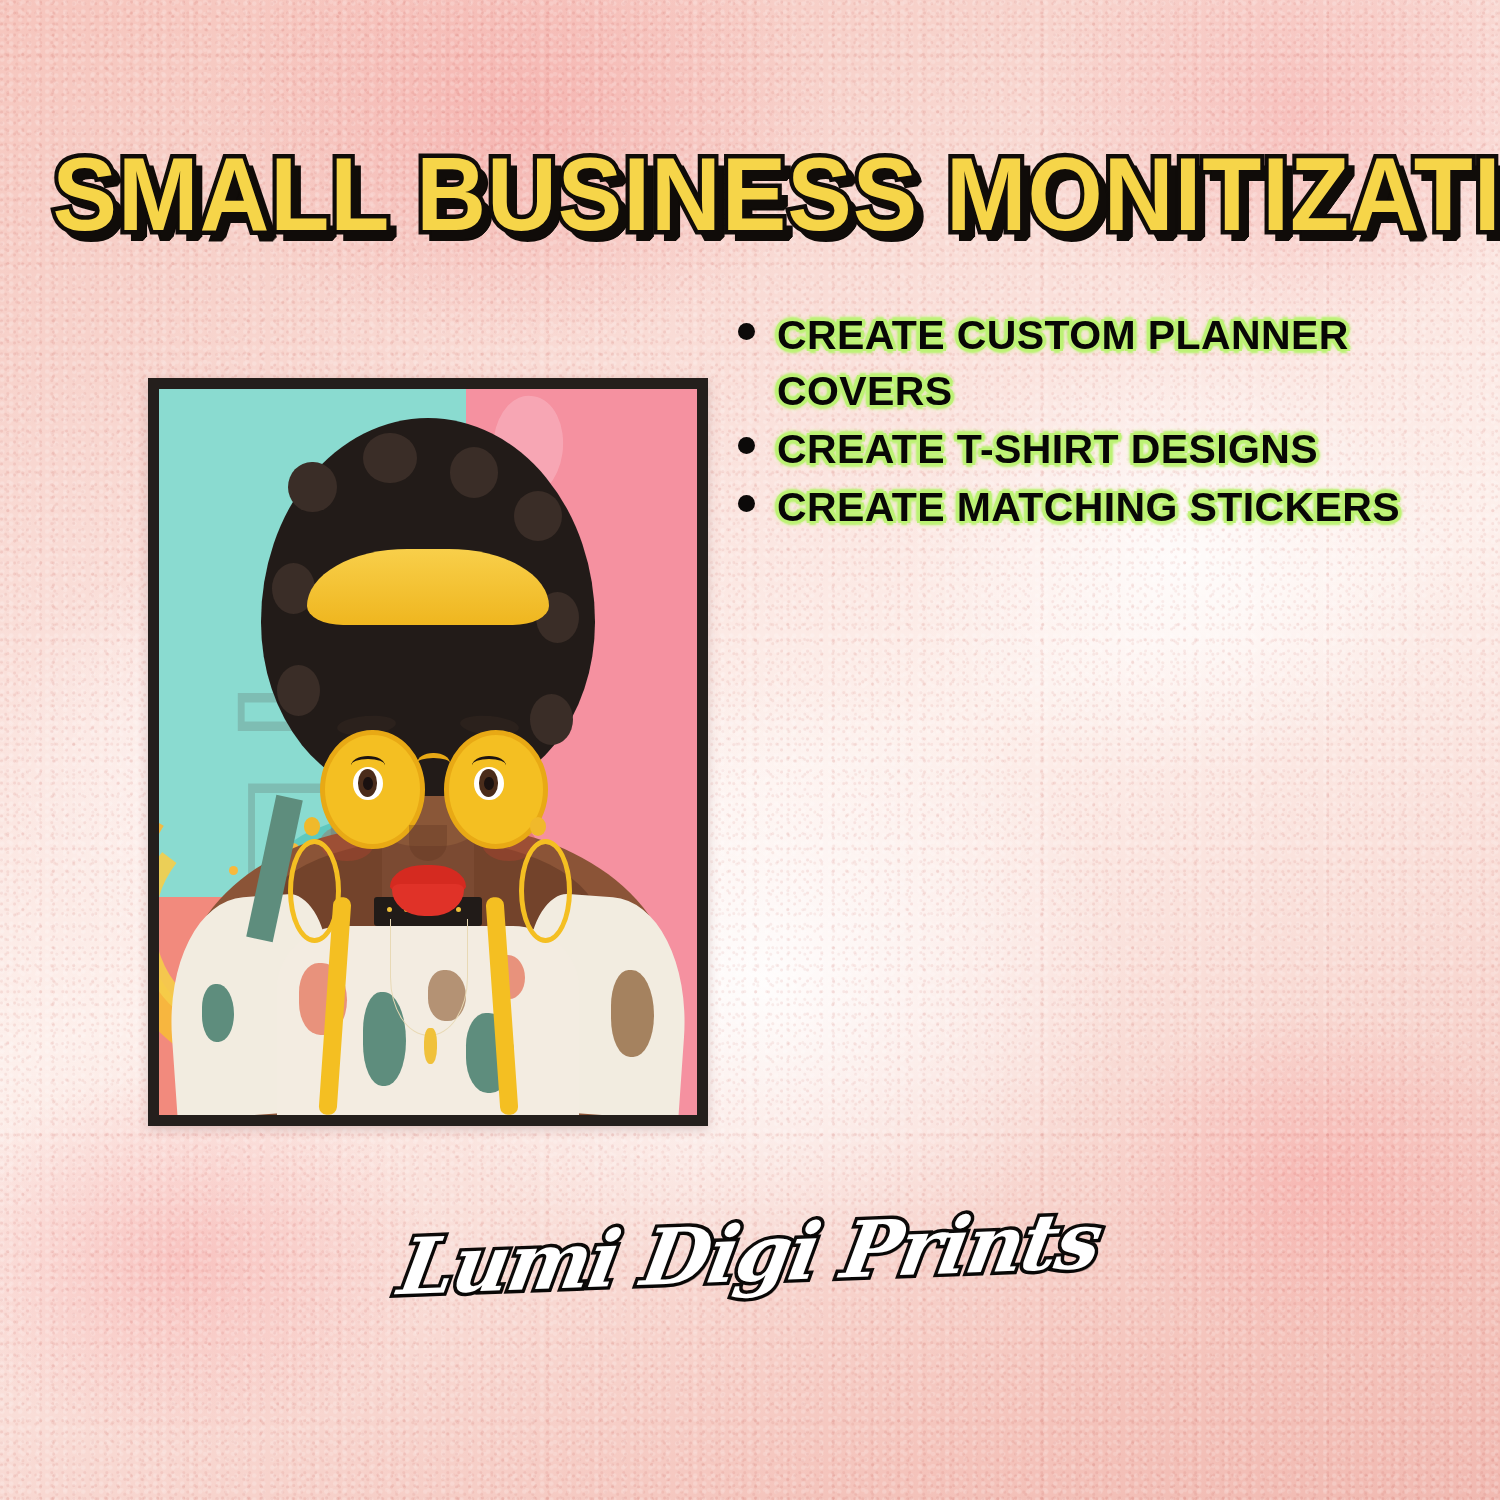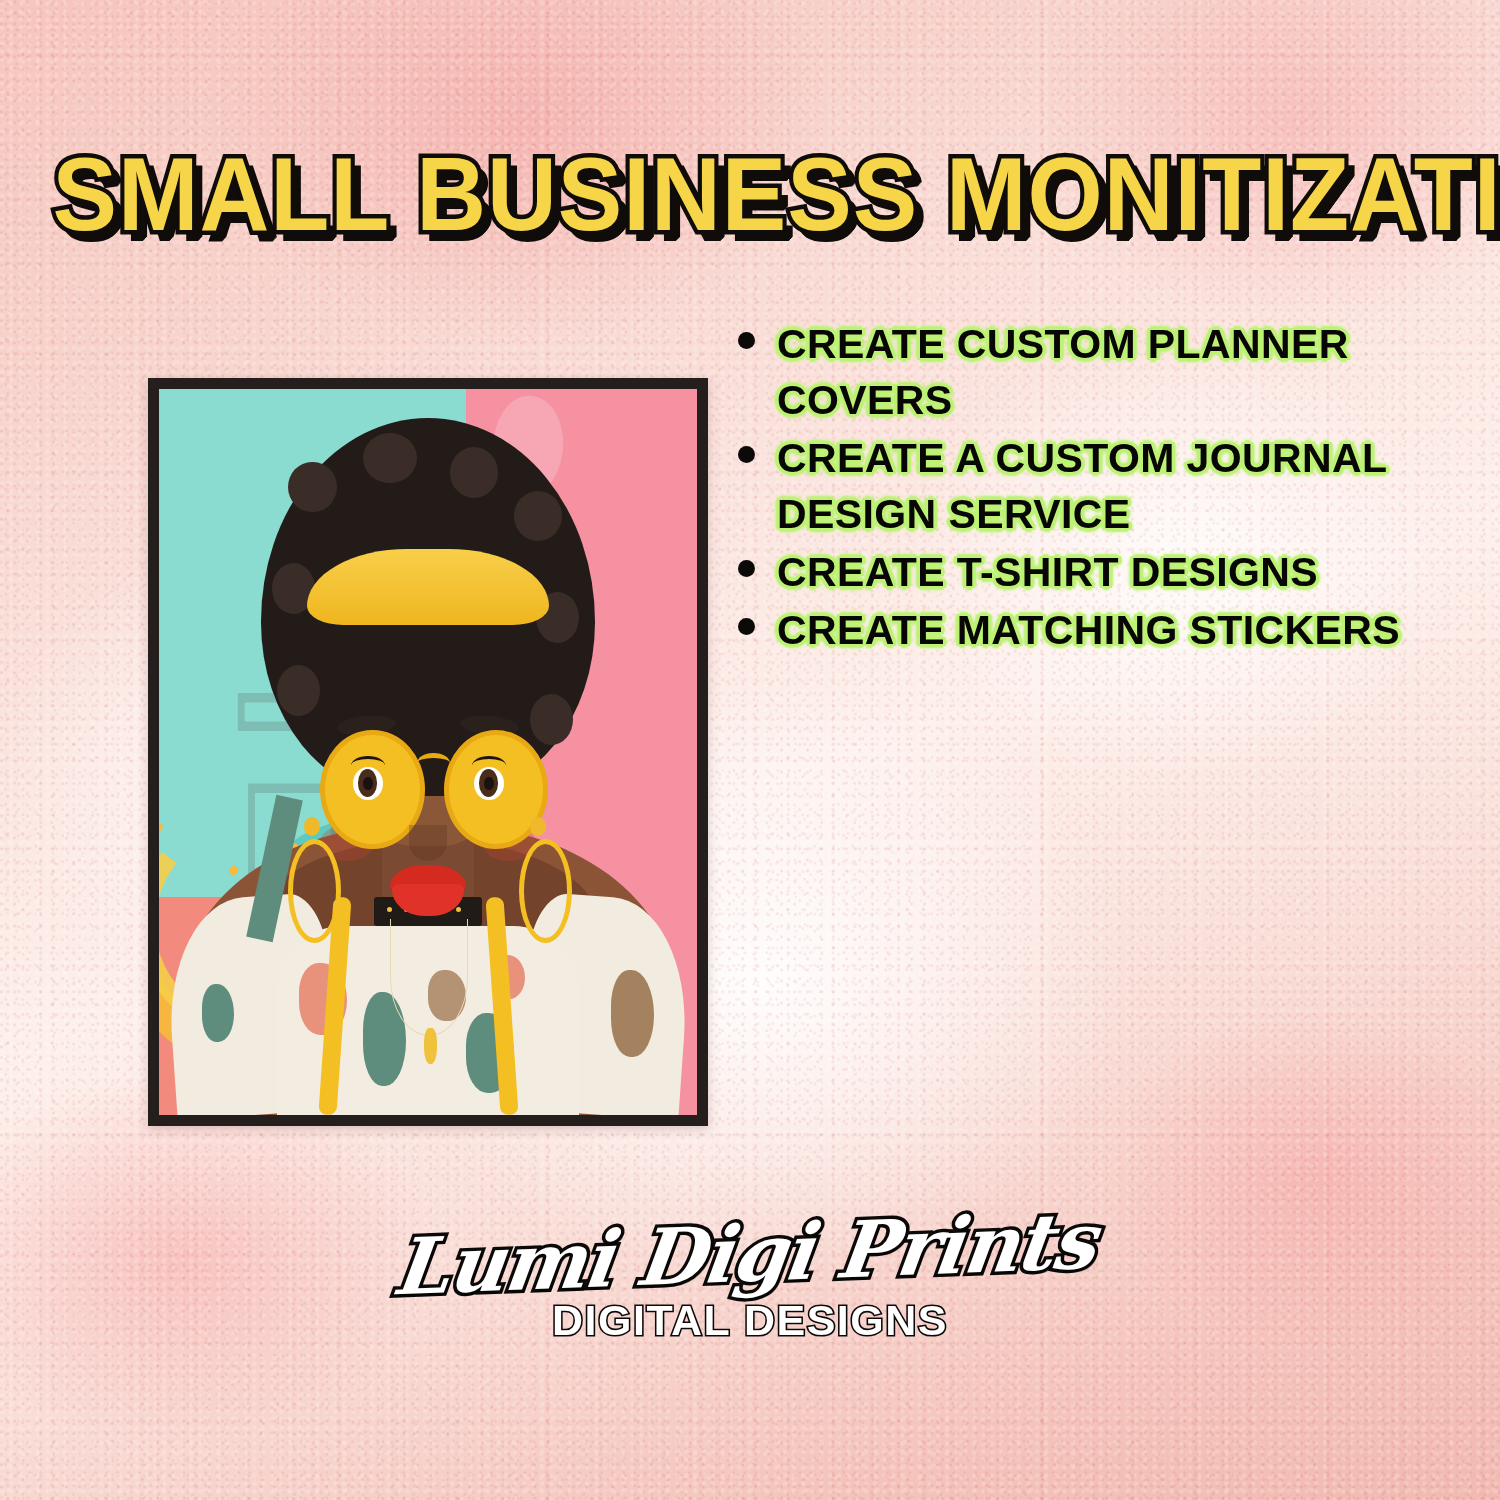--- a/index.html
+++ b/index.html
@@ -183,21 +183,21 @@
     background:#e03228;border-radius:12% 12% 50% 50% / 20% 20% 92% 92%;
   }
   .blush{position:absolute;width:10%;height:5%;background:rgba(200,70,50,.30);border-radius:50%;}
   .hoop{
     position:absolute;width:8%;height:13%;border:5px solid #f4bf22;border-radius:50%;
   }
   .stud{position:absolute;width:3%;height:2.6%;background:#f0b92b;border-radius:50%;}
 
   
   #bullets{
-    position:absolute;left:728px;top:316px;width:690px;
+    position:absolute;left:728px;top:307px;width:690px;
   }
   .bullet-row{display:flex;align-items:flex-start;margin-bottom:2px;}
   .bullet-dot{
     flex:0 0 auto;width:17px;height:17px;border-radius:50%;background:#0c0a09;
     margin:16px 22px 0 10px;
   }
   .bullet-text{
     flex:1 1 auto;
     font-family:"Liberation Sans",sans-serif;
     font-weight:700;font-size:41px;line-height:56px;
@@ -353,30 +353,25 @@
     </div>
   </div>
 
   <ul id="bullets" style="list-style:none;margin:0;padding:0;">
     <li class="bullet-row">
       <span class="bullet-dot"></span>
       <span class="bullet-text">CREATE CUSTOM PLANNER COVERS</span>
     </li>
     <li class="bullet-row">
       <span class="bullet-dot"></span>
-      <span class="bullet-text">CREATE A CUSTOM JOURNAL DESIGN SERVICE</span>
-    </li>
-    <li class="bullet-row">
-      <span class="bullet-dot"></span>
       <span class="bullet-text">CREATE T-SHIRT DESIGNS</span>
     </li>
     <li class="bullet-row">
       <span class="bullet-dot"></span>
       <span class="bullet-text">CREATE MATCHING STICKERS</span>
     </li>
   </ul>
 
   <div id="logo">
     <div id="logo-script">Lumi Digi Prints</div>
-    <div id="logo-sub">DIGITAL DESIGNS</div>
   </div>
 
 </div>
 
 </body></html>

